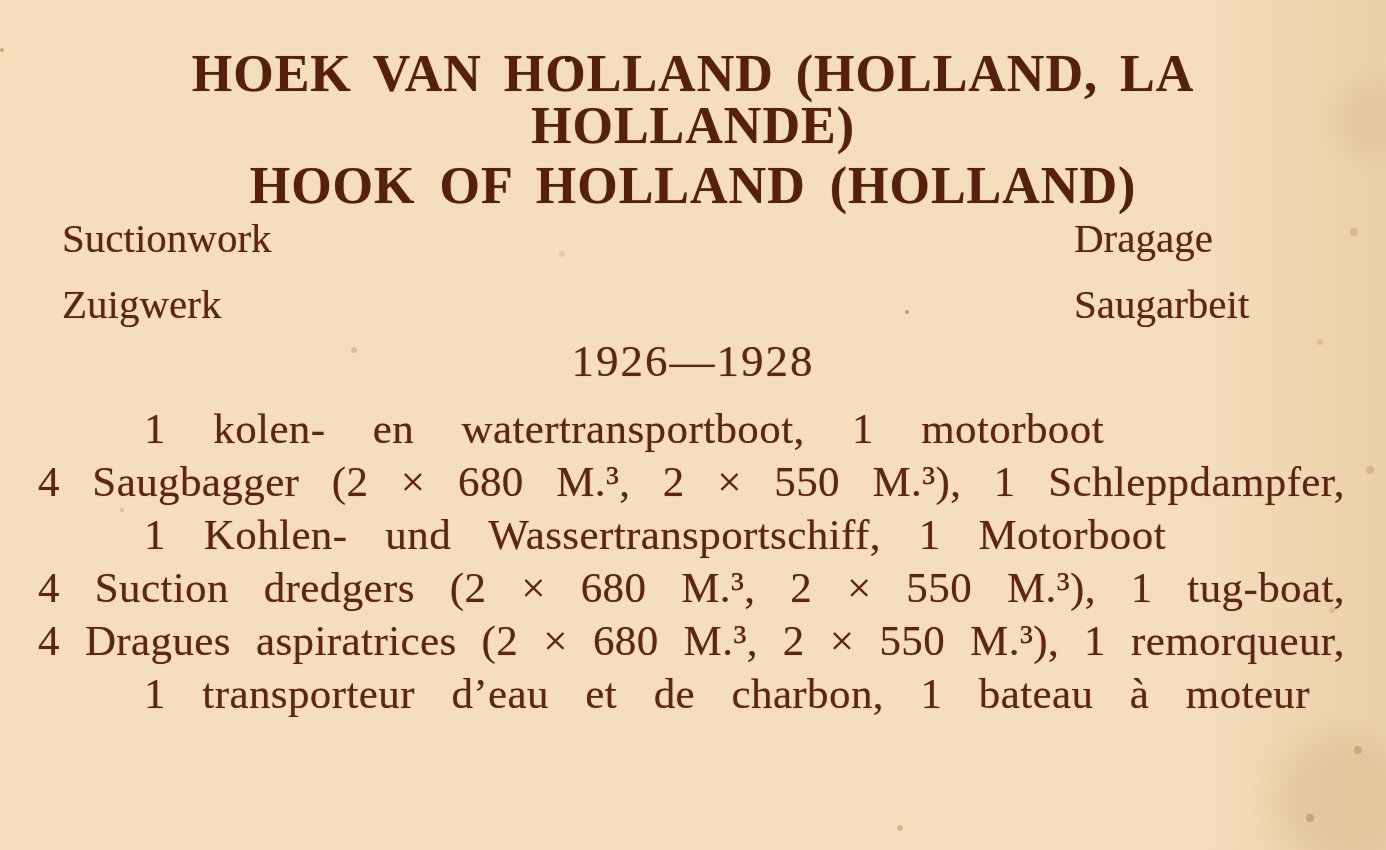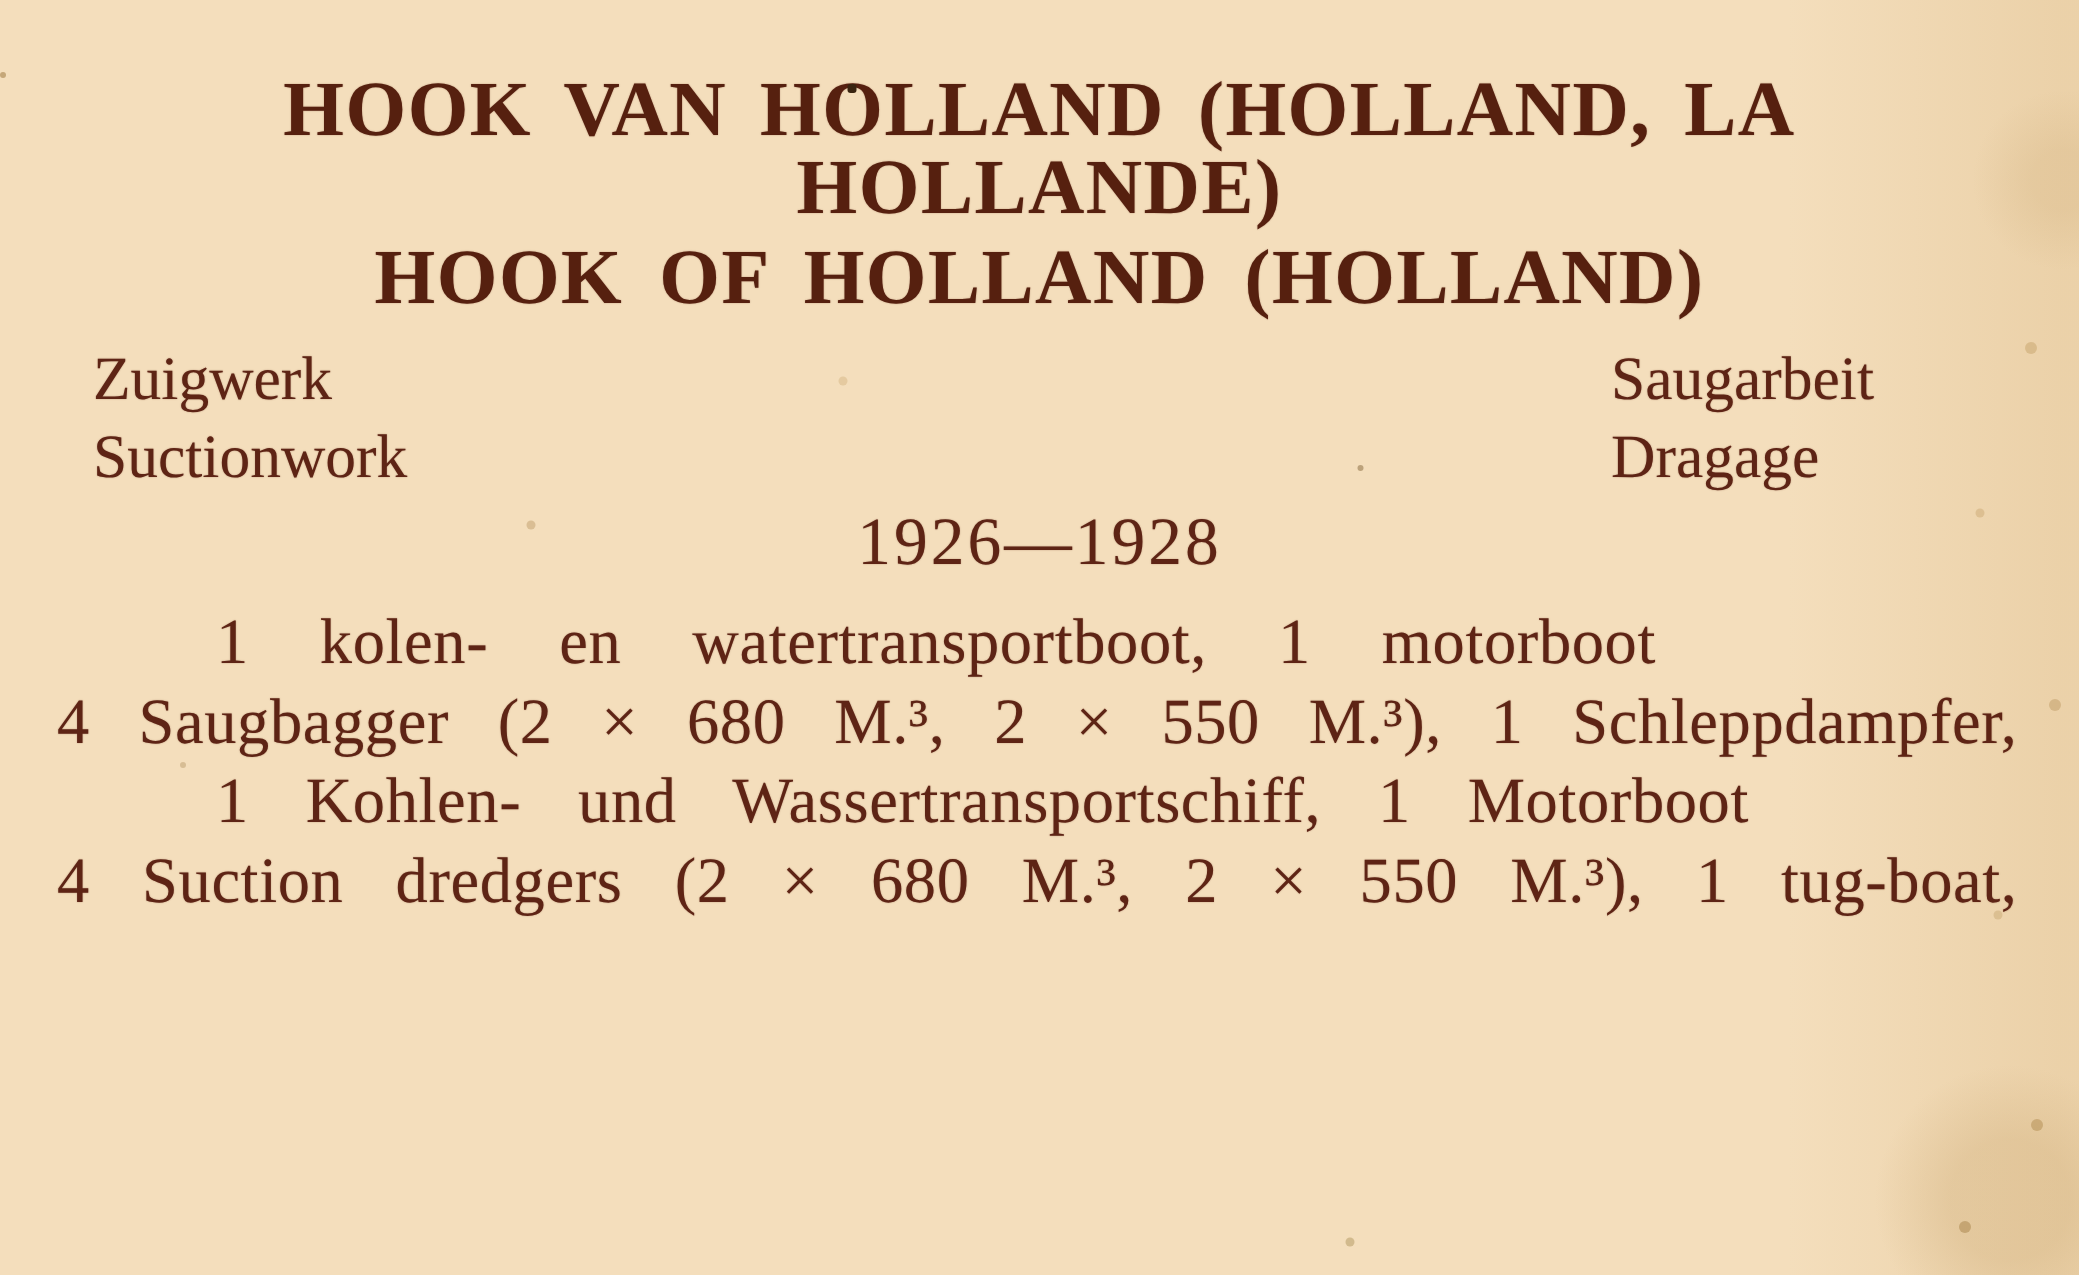--- a/index.html
+++ b/index.html
@@ -75,40 +75,44 @@
   }
 </style>
 </head>
 <body>
 
 <div class="page">
 
   <div class="speck-dark speck"></div>
   <div class="specks"></div>
 
-  <div class="title1">HOOK VAN HOLLAND (HOLLAND, LA HOLLANDE)</div>
+  <div class="title1">HOEK VAN HOLLAND (HOLLAND, LA HOLLANDE)</div>
   <div class="title2">HOOK OF HOLLAND (HOLLAND)</div>
 
+  <div class="meta" style="margin-top:0;">
+    <div class="col-left">Suctionwork</div>
+    <div class="col-right">Dragage</div>
+  </div>
   <div class="meta">
     <div class="col-left">Zuigwerk</div>
     <div class="col-right">Saugarbeit</div>
-  </div>
-  <div class="meta" style="margin-top:0;">
-    <div class="col-left">Suctionwork</div>
-    <div class="col-right">Dragage</div>
   </div>
 
   <div class="year">1926—1928</div>
 
   <div class="entries">
     <div class="entry">
       <div class="l2 w0">1 kolen- en watertransportboot, 1 motorboot</div>
     </div>
     <div class="entry">
       <div class="l1">4 Saugbagger (2 × 680 M.³, 2 × 550 M.³), 1 Schleppdampfer,</div>
       <div class="l2 w1">1 Kohlen- und Wassertransportschiff, 1 Motorboot</div>
     </div>
     <div class="entry">
       <div class="l1">4 Suction dredgers (2 × 680 M.³, 2 × 550 M.³), 1 tug-boat,</div>
     </div>
+    <div class="entry">
+      <div class="l1">4 Dragues aspiratrices (2 × 680 M.³, 2 × 550 M.³), 1 remorqueur,</div>
+      <div class="l2 w3">1 transporteur d’eau et de charbon, 1 bateau à moteur</div>
+    </div>
   </div>
 
 </div>
 
 </body></html>

